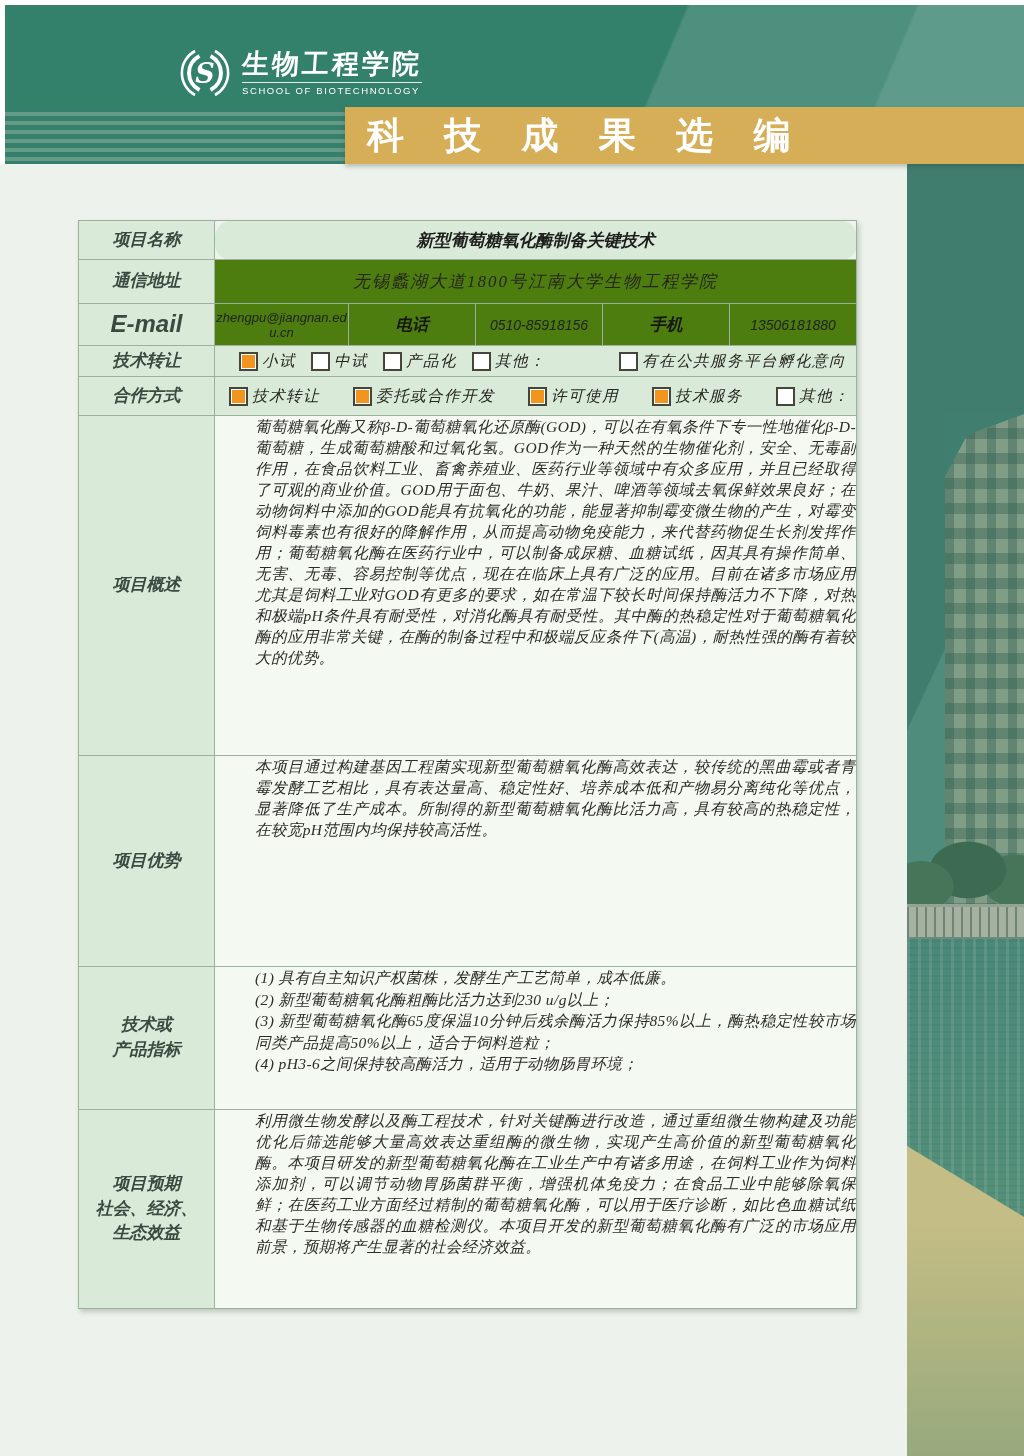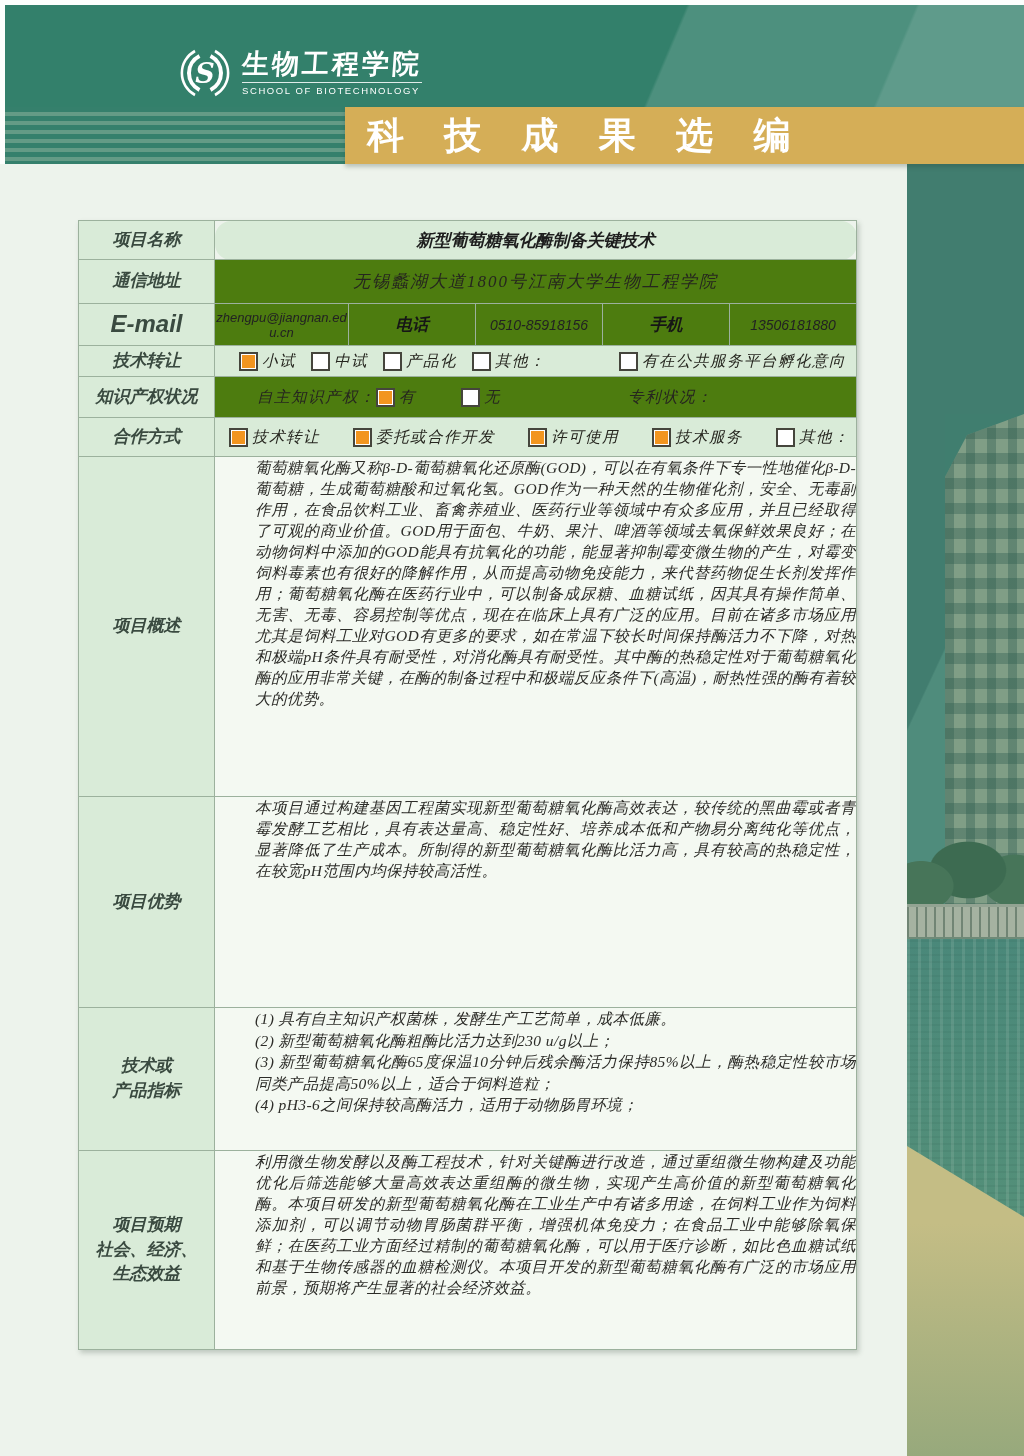--- a/index.html
+++ b/index.html
@@ -174,37 +174,20 @@
             </span>
           </span>
           <span class="opt">
             <span class="cb"></span>
             <span>有在公共服务平台孵化意向</span>
           </span>
         </div>
       </td>
     </tr>
 
-    <tr style="height:41px">
-      <td class="label">知识产权状况</td>
-      <td colspan="5" class="bg-beige">
-        <div class="cbrow" style="padding-left:42px;">
-          <span>自主知识产权：</span>
-          <span class="opt">
-            <span class="cb checked"></span>
-            <span>有</span>
-          </span>
-          <span class="opt" style="margin-left:45px;">
-            <span class="cb"></span>
-            <span>无</span>
-          </span>
-          <span style="margin-left:127px;">专利状况：</span>
-        </div>
-      </td>
-    </tr>
 
     <tr style="height:39px">
       <td class="label">合作方式</td>
       <td colspan="5" class="bg-green">
         <div class="cbrow" style="padding-left:14px;gap:33px;">
           <span class="opt">
             <span class="cb checked"></span>
             <span>技术转让</span>
           </span>
           <span class="opt">

